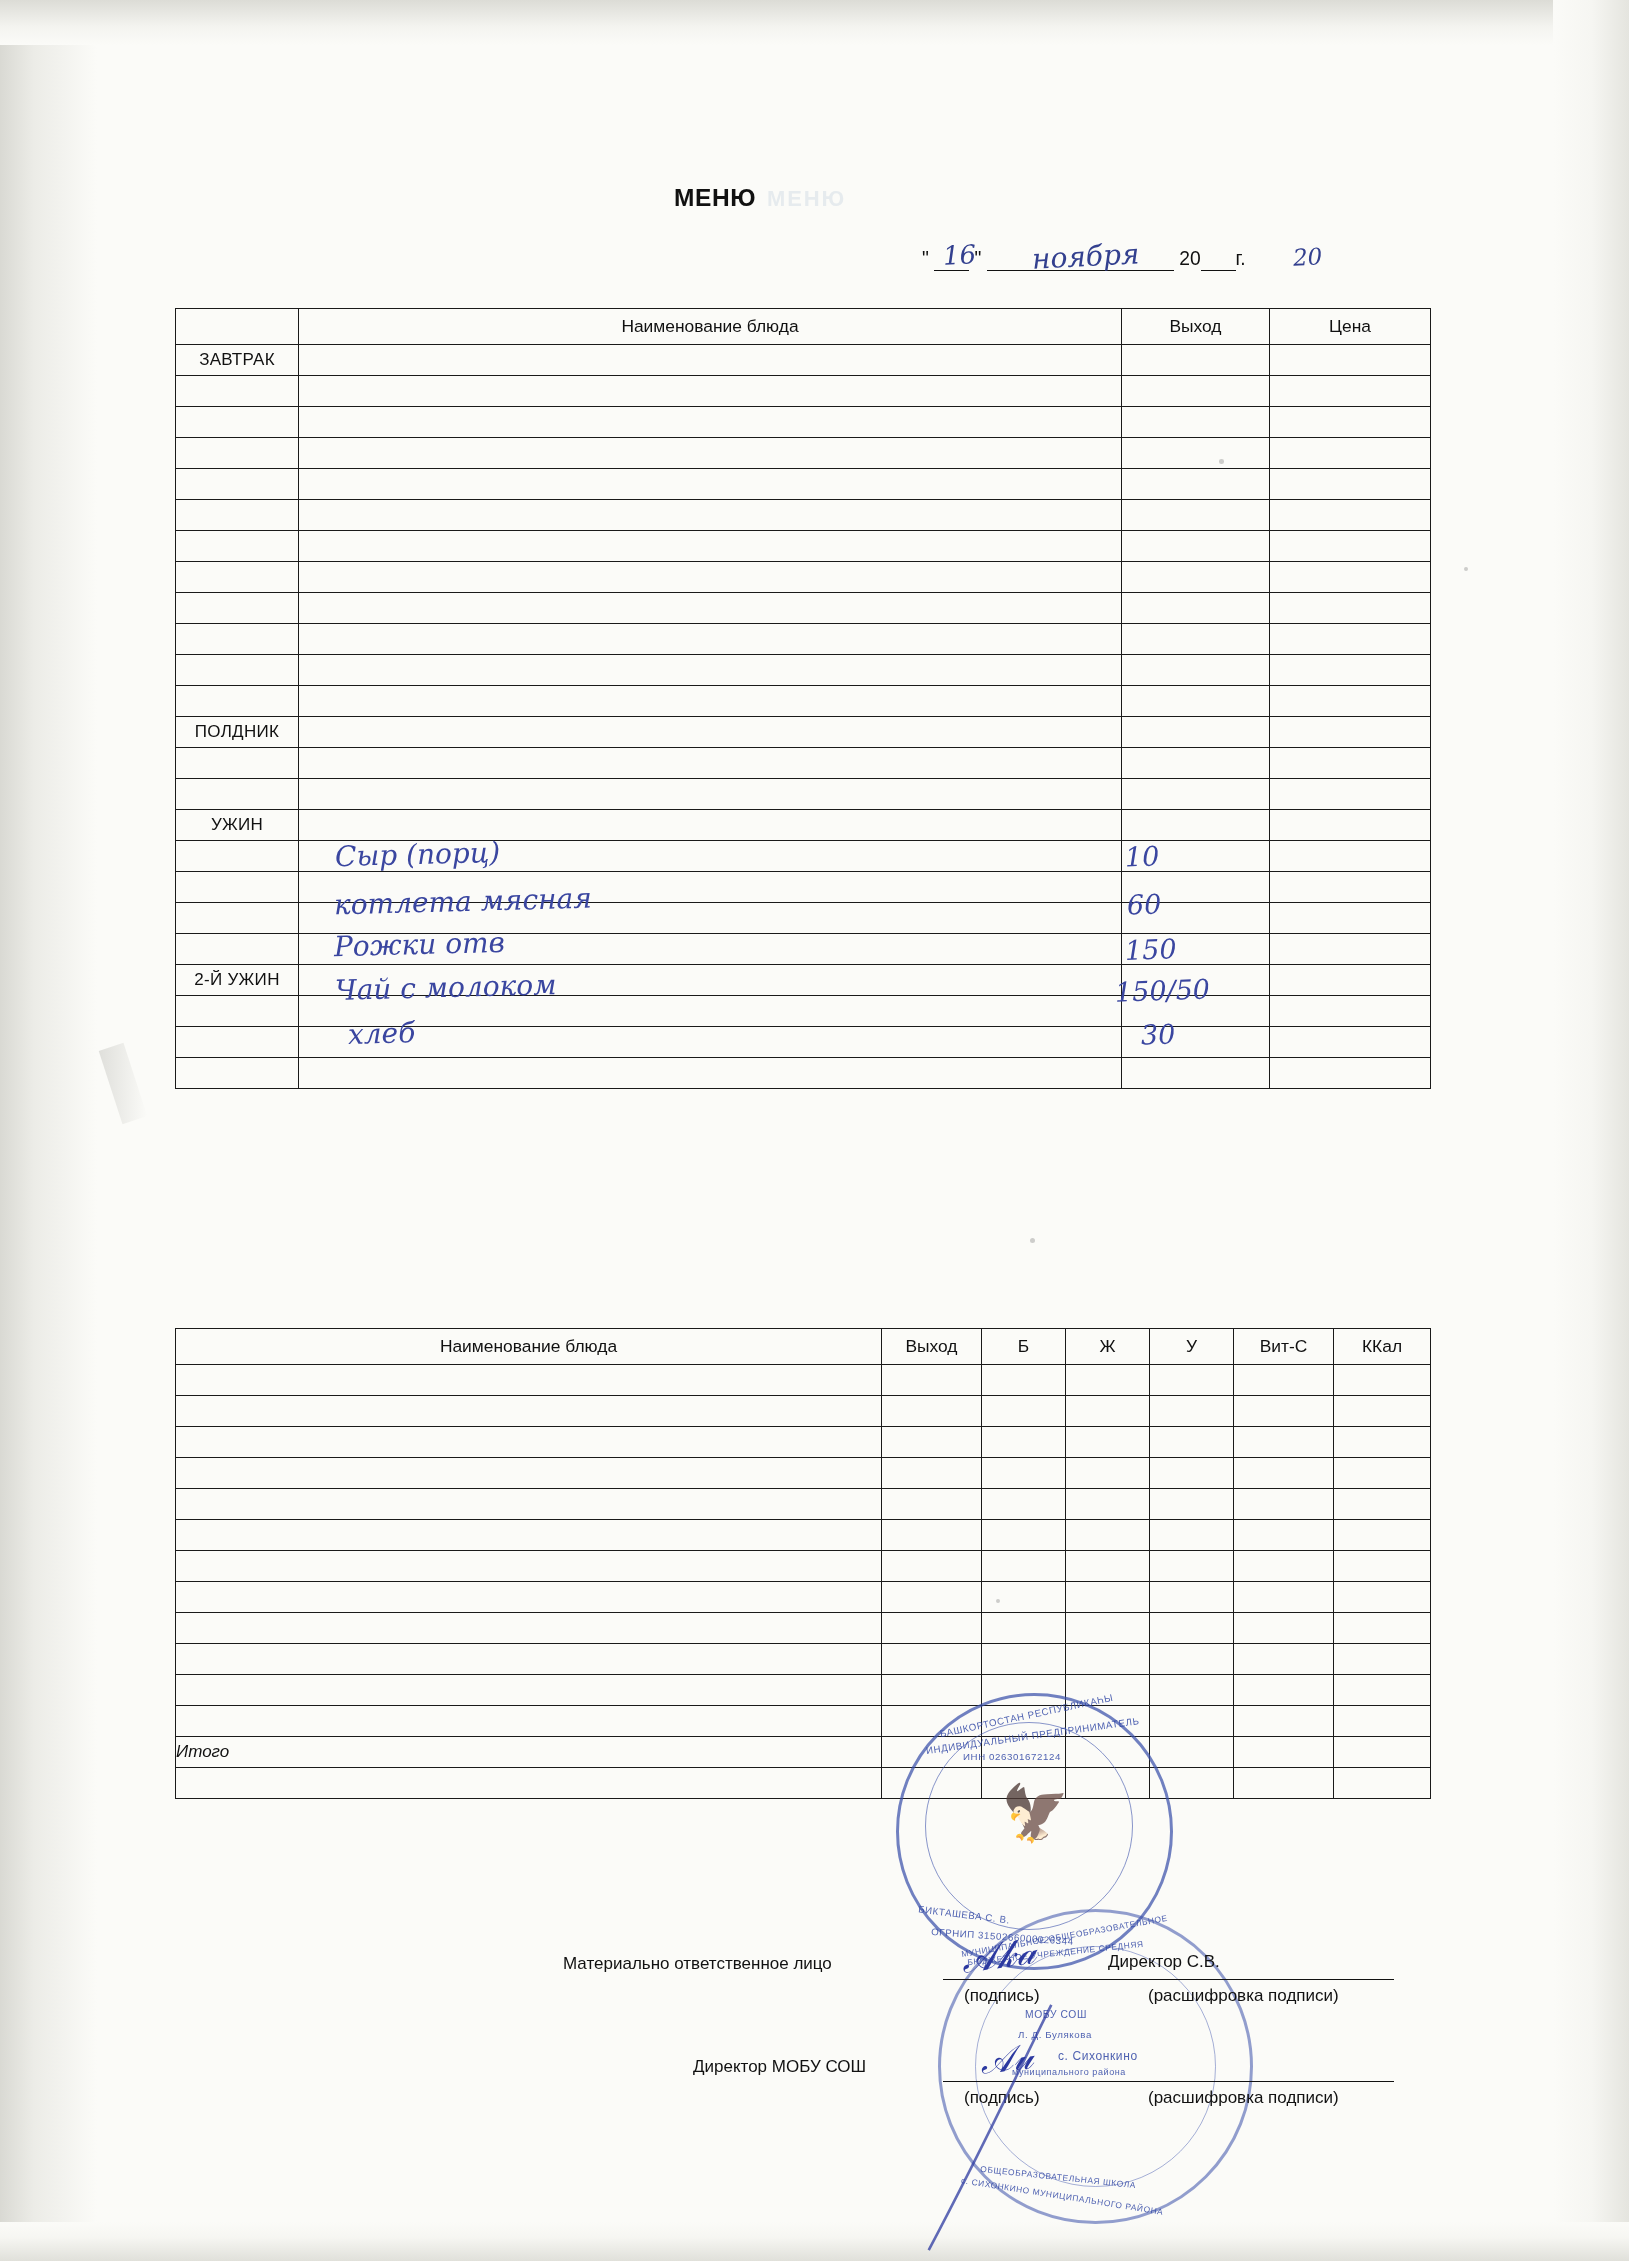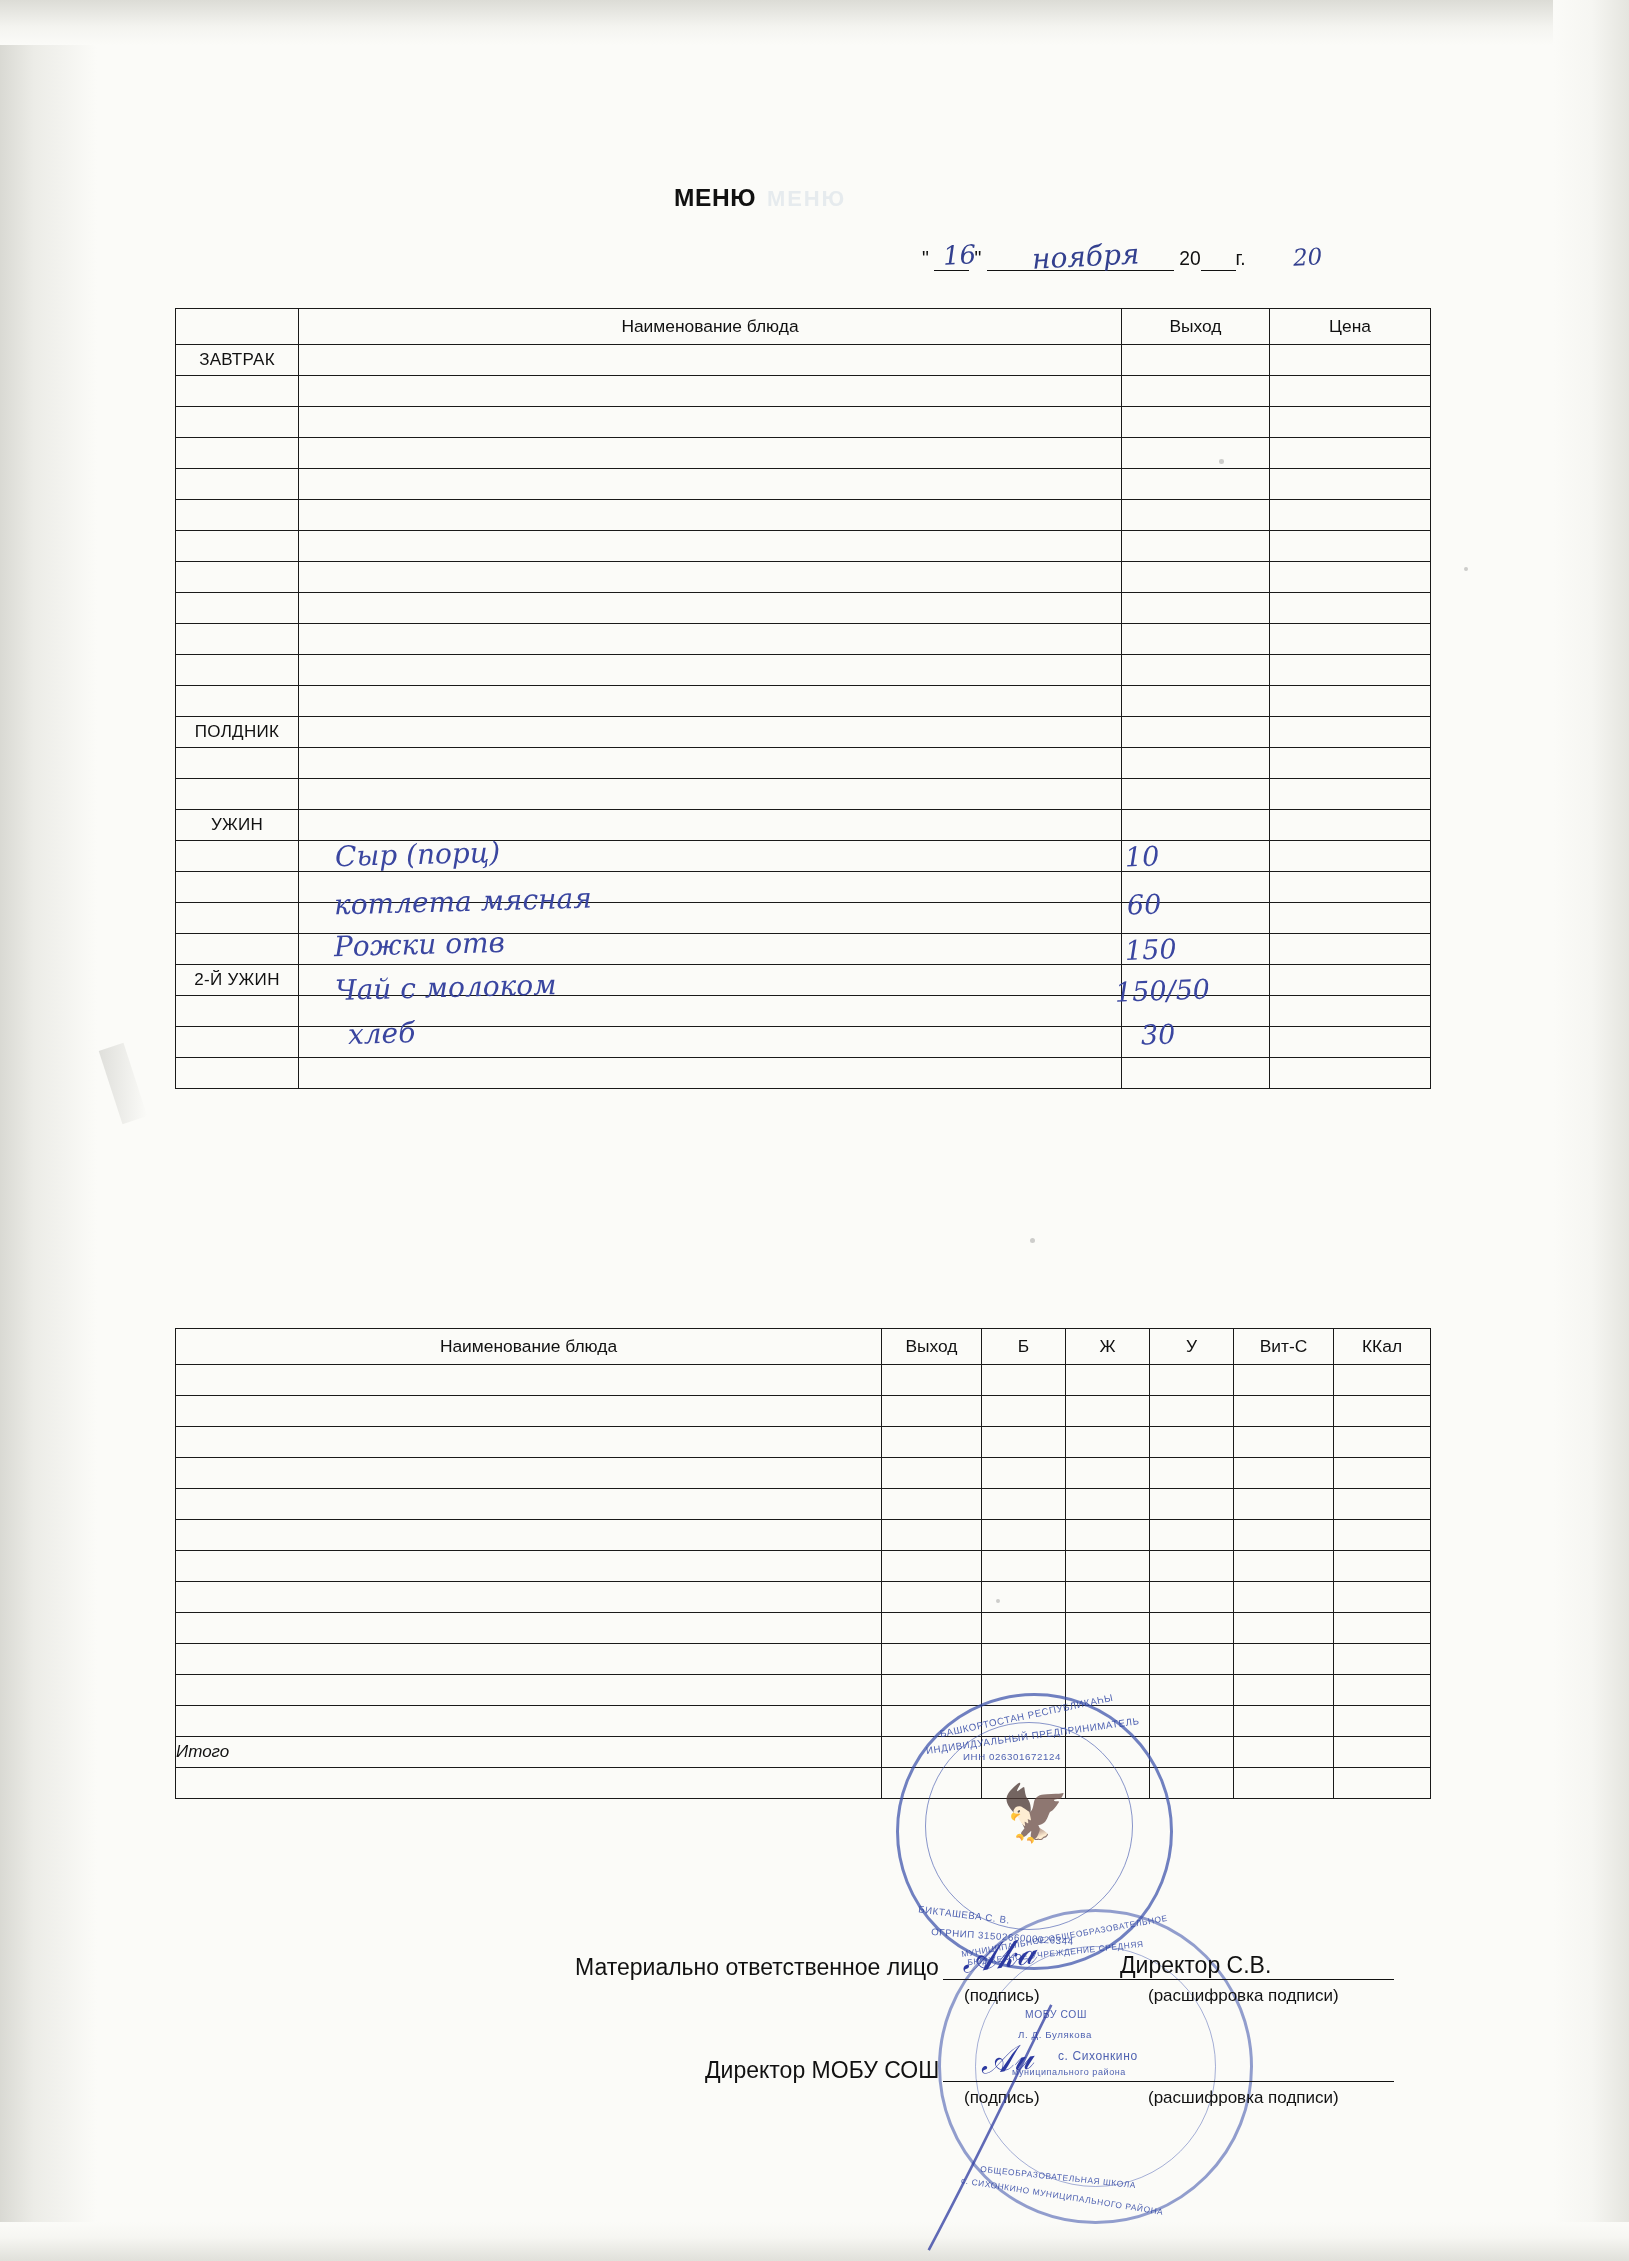--- a/index.html
+++ b/index.html
@@ -155,24 +155,23 @@
     position: absolute;
     font-family: "DejaVu Serif", serif;
     font-style: italic;
     color: #3a46a0;
     white-space: nowrap;
     pointer-events: none;
   }
 
   .footer-line {
     position: absolute;
-    font-size: 23px;
+    font-size: 17px;
     color: #111;
     white-space: nowrap;
-    margin-left: 12px;
   }
   .sig-rule {
     position: absolute;
     border-bottom: 1.3px solid #111;
     height: 0;
   }
   .sub-label {
     position: absolute;
     font-size: 17px;
     color: #111;

